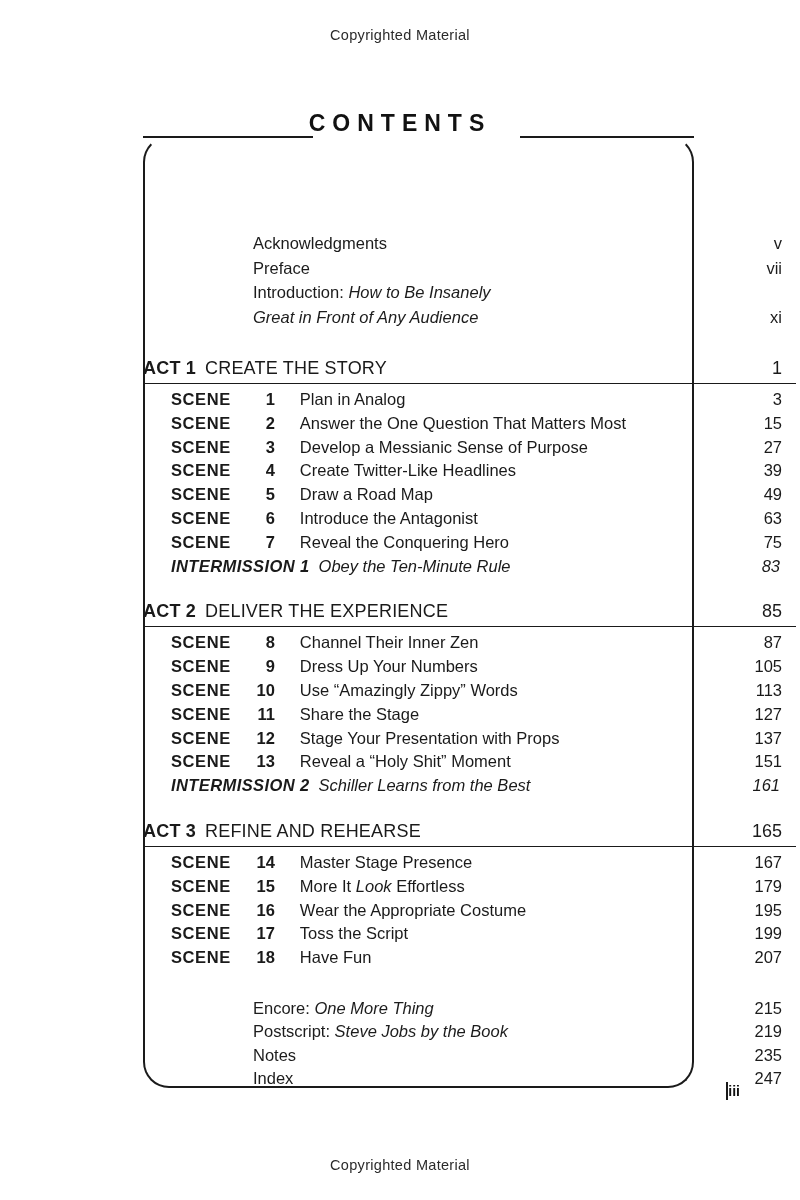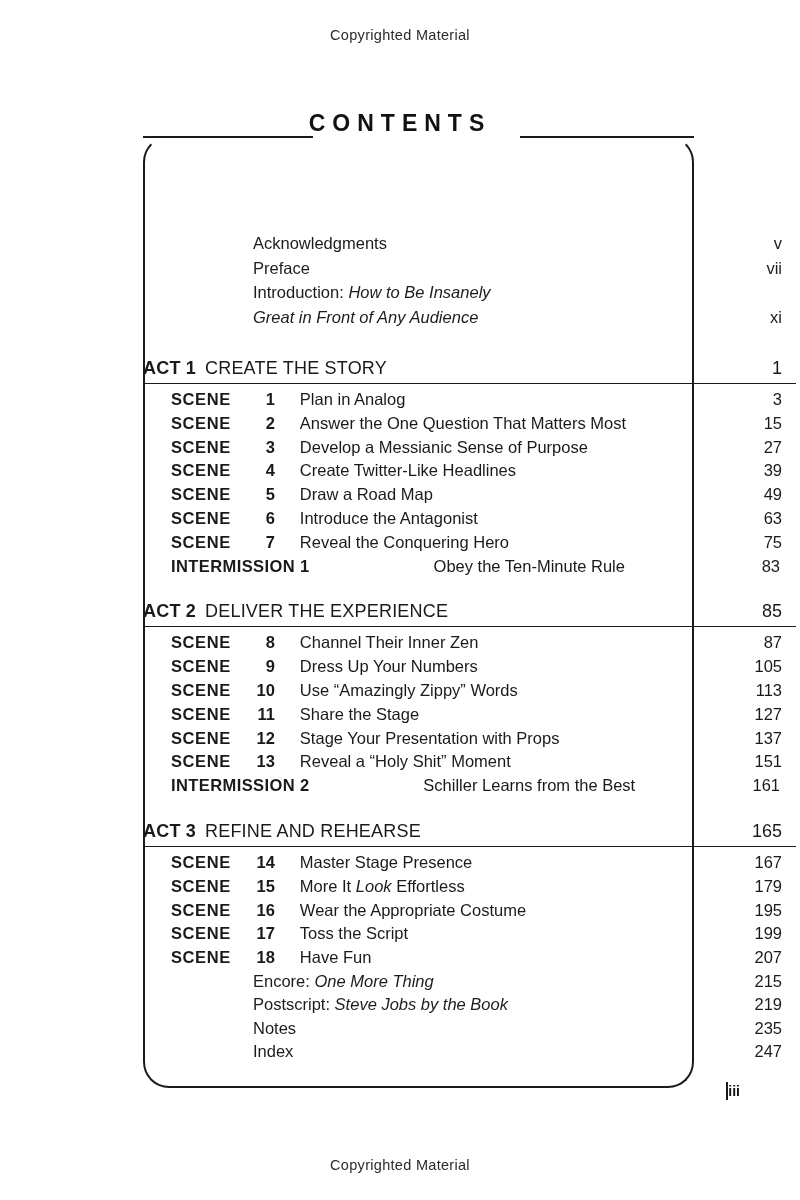--- a/index.html
+++ b/index.html
@@ -180,36 +180,37 @@
   }
   .scene-row .italic { font-style: italic; }
 
   .intermission-row {
     display: flex;
     align-items: baseline;
     padding-left: 28px;
     padding-right: 16px;
     font-size: 16.5px;
     line-height: 23.8px;
+    font-style: italic;
   }
   .intermission-row .inter-tag {
     font-weight: bold;
     letter-spacing: .4px;
     margin-right: 9px;
     white-space: nowrap;
   }
-  .intermission-row .inter-title { flex: 1 1 auto; text-align: center; }
+  .intermission-row .inter-title { flex: 1 1 auto; }
   .intermission-row .page-num {
     flex: 0 0 auto;
     width: 40px;
     text-align: right;
   }
 
   
-  .back { }
+  .back { margin-top: 27px; }
   .back .row {
     padding-left: 110px;
     padding-right: 14px;
   }
   .back .row .page-num { width: 36px; }
   .back .italic { font-style: italic; }
 </style>
 </head>
 <body>
 

